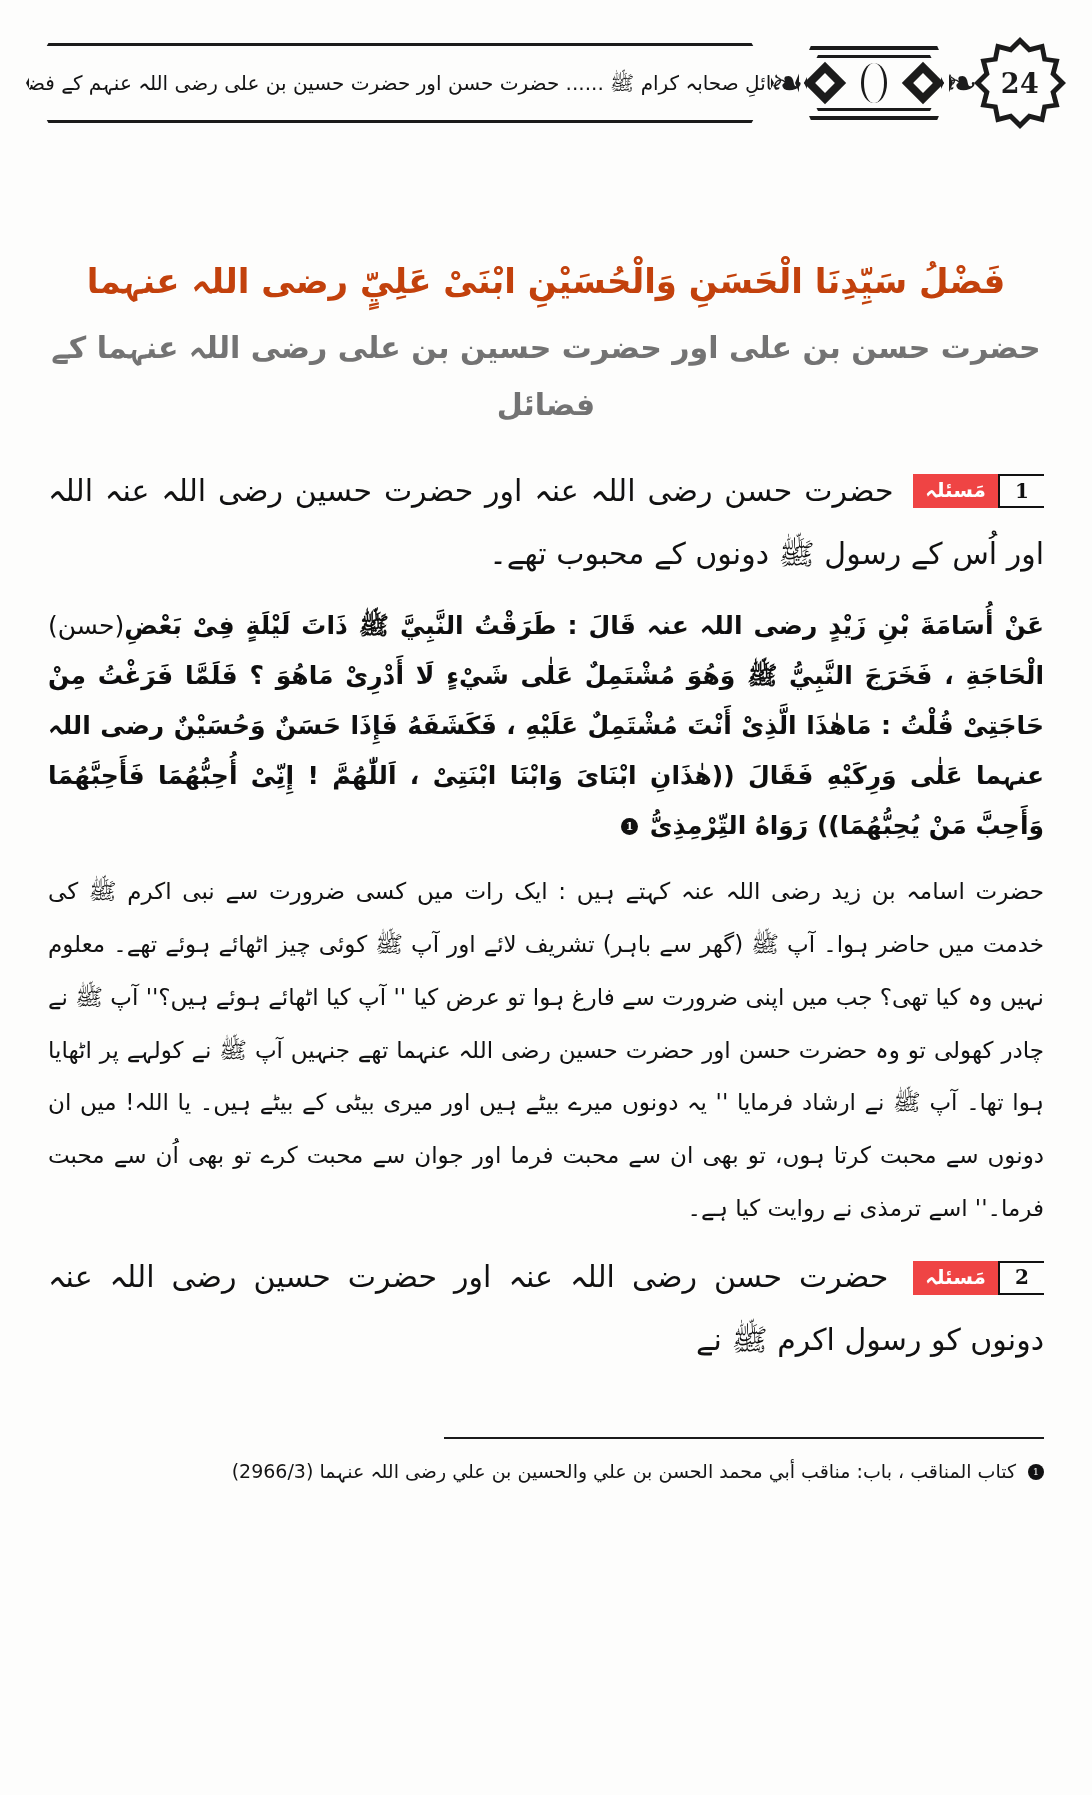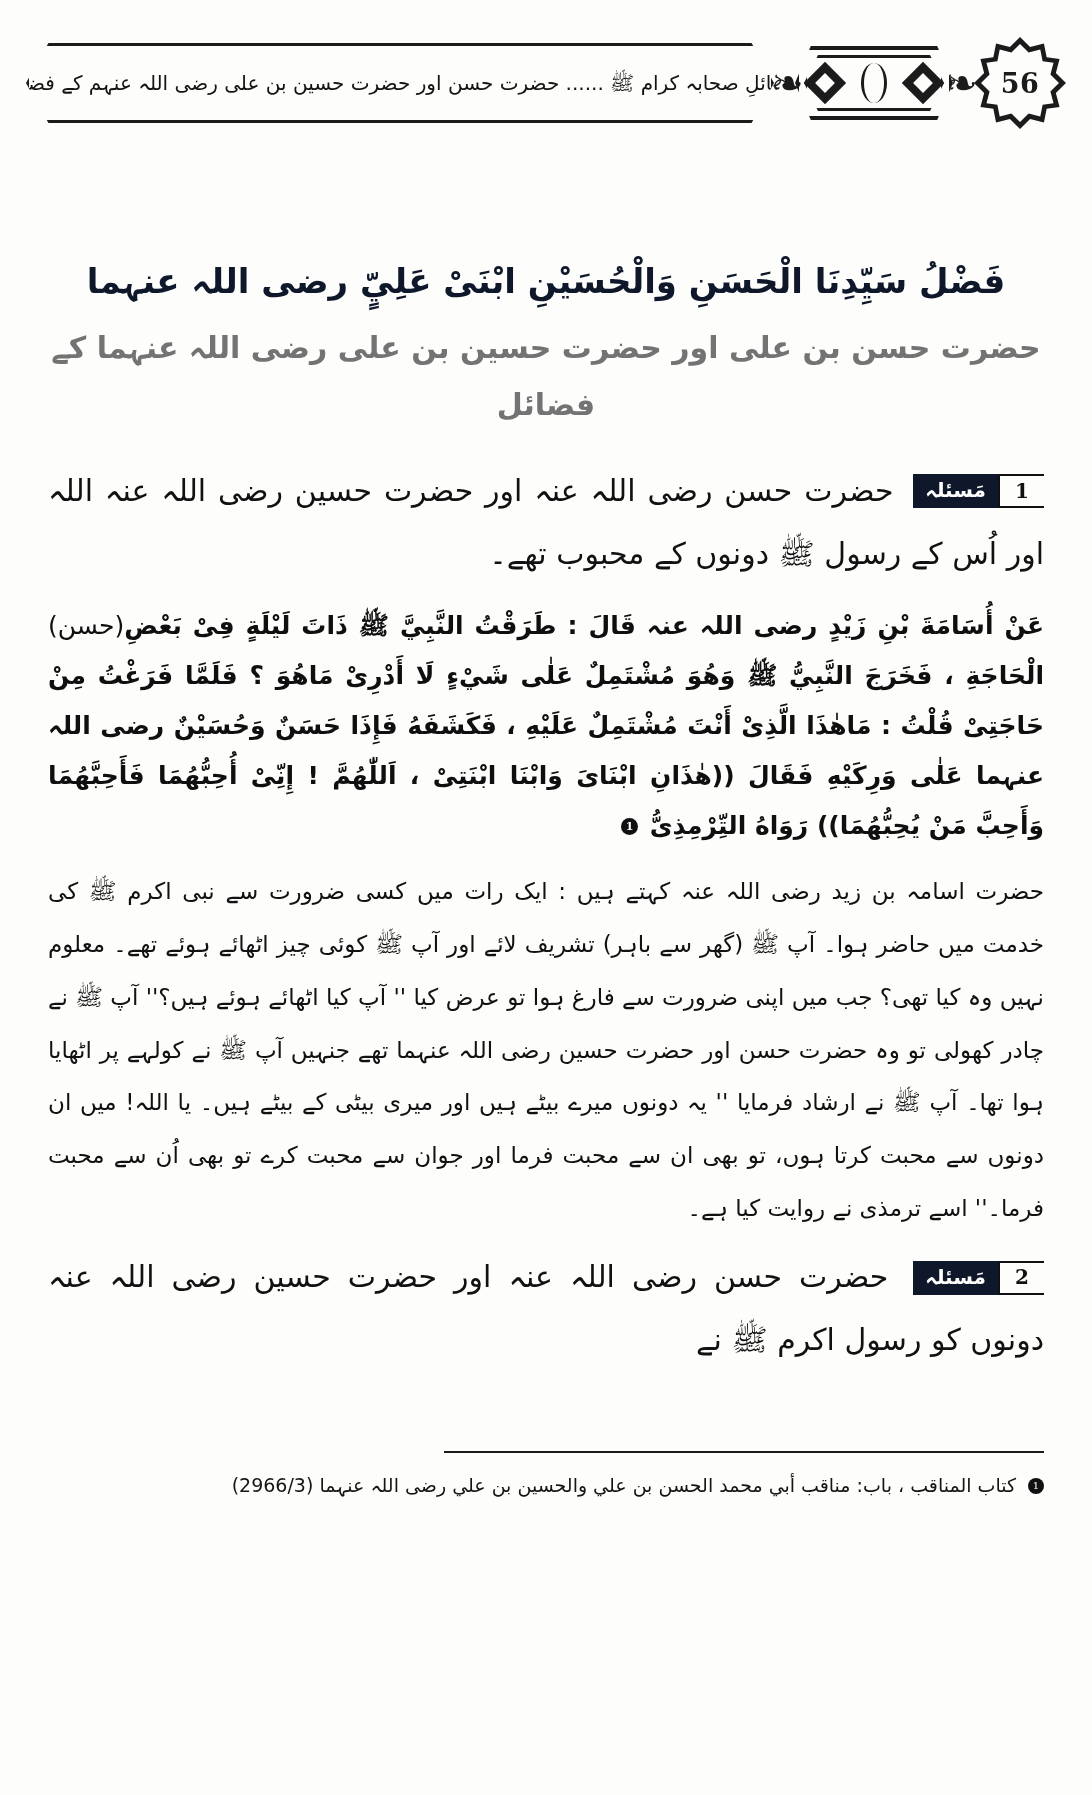--- a/index.html
+++ b/index.html
@@ -131,21 +131,21 @@
     direction:rtl;
     text-align:justify;
   }
   .arabic-heading{
     text-align:center;
     font-size:34px;
     line-height:1.85;
     font-weight:700;
     margin:0 0 6px 0;
     direction:rtl;
-    color:#0f172a;
+    color:#c2410c;
   }
   .urdu-heading{
     text-align:center;
     font-size:30px;
     line-height:1.9;
     font-weight:700;
     margin:0 0 26px 0;
     direction:rtl;
     color:#737373;
   }
@@ -160,21 +160,21 @@
   .masala-tag{
     display:inline-flex;
     flex-direction:row-reverse;
     align-items:stretch;
     vertical-align:middle;
     margin-left:10px;
     height:34px;
     transform:translateY(-3px);
   }
   .masala-word{
-    background:#0f172a;
+    background:#ef4444;
     color:#fff;
     font-size:20px;
     font-weight:700;
     padding:2px 12px 4px 12px;
     display:flex;align-items:center;
     line-height:1;
   }
   .masala-num{
     background:#fdfdfc;
     color:#111;
@@ -223,21 +223,21 @@
     text-align:justify;
     font-size:23px;
     line-height:2.3;
     color:#111;
   }
 
   
   .footnote-wrap{
     position:absolute;
     left:48px;right:48px;
-    bottom:292px;
+    bottom:306px;
     width:996px;
     direction:rtl;
   }
   .footnote-rule{
     width:600px;
     height:2px;
     background:#1b1b1b;
     margin:0 0 14px auto;
   }
   .footnote{
@@ -258,21 +258,21 @@
 </head>
 <body>
 
 <div class="page">
 
   <div class="header-band">
 
     <div class="page-star">
       <div class="star-shape"></div>
       <div class="star-inner"></div>
-      <span class="page-num">56</span>
+      <span class="page-num">24</span>
     </div>
 
     <div class="ornament">
       <span class="orn-flour right">❧</span>
       <div class="orn-hex">
         <span class="orn-dia"></span>
         <span class="orn-mid"></span>
         <span class="orn-dia"></span>
       </div>
       <span class="orn-flour left">❧</span>

